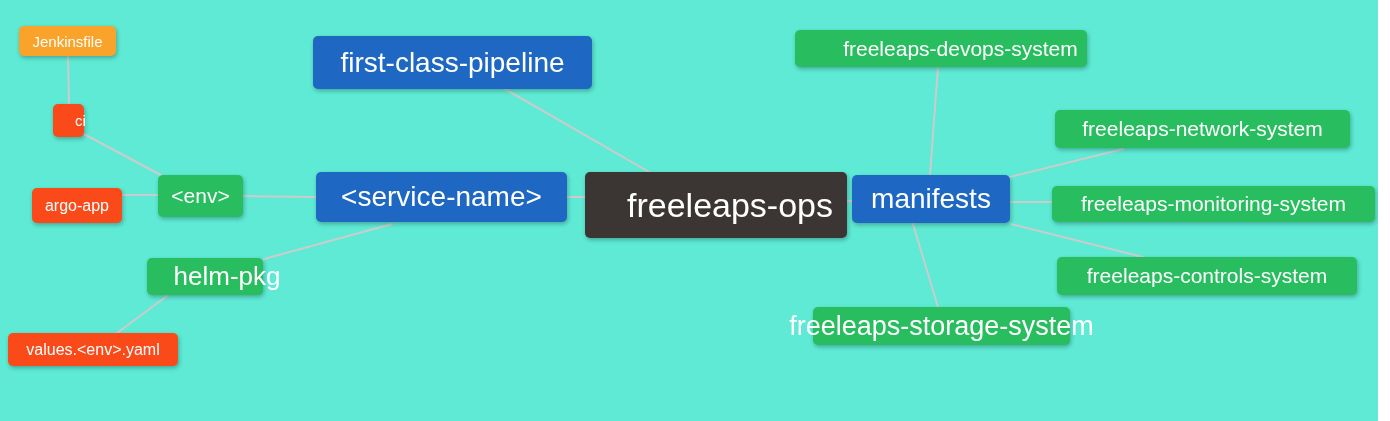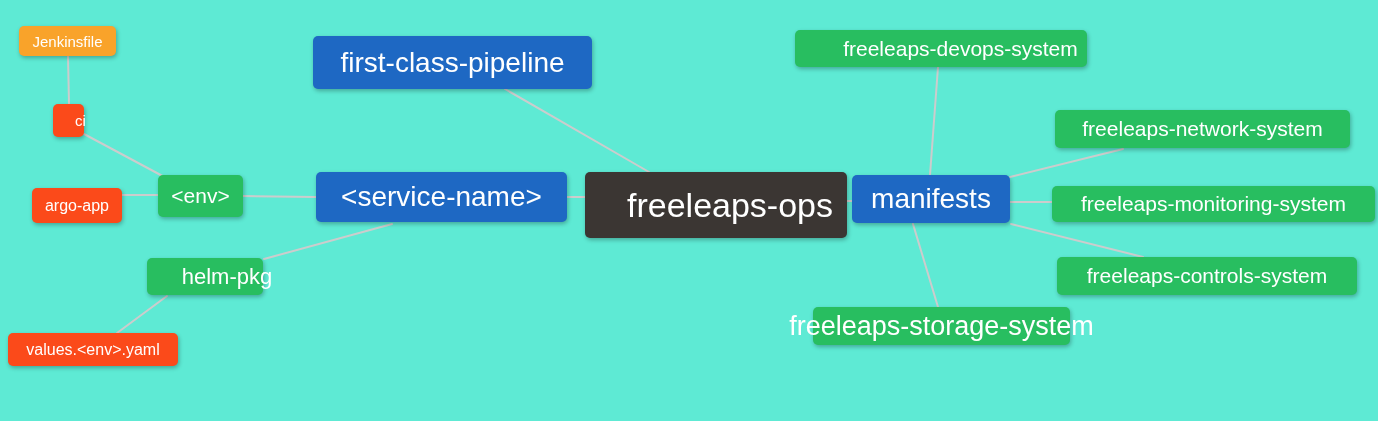--- a/index.html
+++ b/index.html
@@ -67,21 +67,21 @@
   </svg>
 
   <div class="node orange" style="left:19px; top:26px; width:97px; height:30px; font-size:15px;">Jenkinsfile</div>
 
   <div class="node redorange" style="left:53px; top:104px; width:31px; height:33px; font-size:15px;padding-left:24px;">ci</div>
 
   <div class="node redorange" style="left:32px; top:188px; width:90px; height:35px; font-size:16px;">argo-app</div>
 
   <div class="node green" style="left:158px; top:175px; width:85px; height:42px; font-size:21px;">&lt;env&gt;</div>
 
-  <div class="node green" style="left:147px; top:258px; width:116px; height:37px; font-size:22px;padding-left:44px;">helm-pkg</div>
+  <div class="node green" style="left:147px; top:258px; width:116px; height:37px; font-size:26px;padding-left:44px;">helm-pkg</div>
 
   <div class="node redorange" style="left:8px; top:333px; width:170px; height:33px; font-size:16px;">values.&lt;env&gt;.yaml</div>
 
   <div class="node blue" style="left:313px; top:36px; width:279px; height:53px; font-size:28px;">first-class-pipeline</div>
 
   <div class="node blue" style="left:316px; top:172px; width:251px; height:50px; font-size:28px;">&lt;service-name&gt;</div>
 
   <div class="node root" style="left:585px; top:172px; width:262px; height:66px; font-size:34px;">freeleaps-ops</div>
 
   <div class="node blue" style="left:852px; top:175px; width:158px; height:48px; font-size:28px;">manifests</div>

